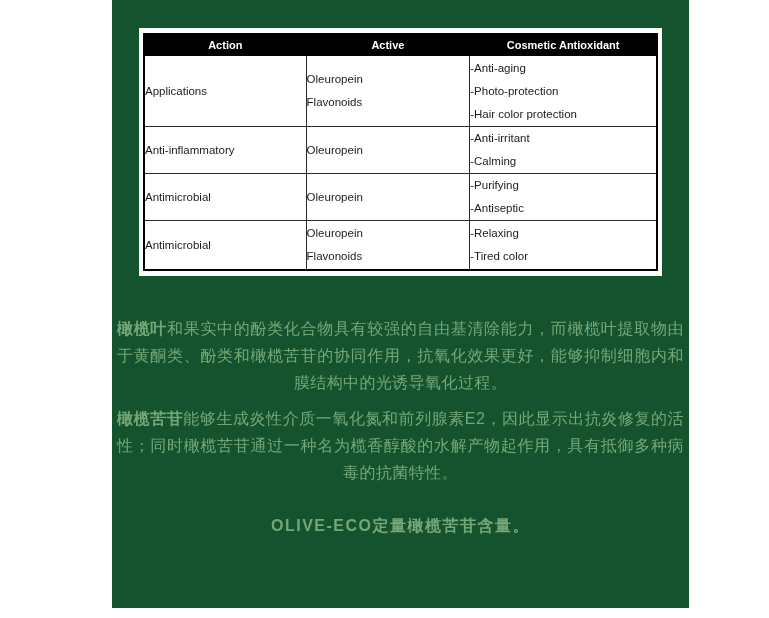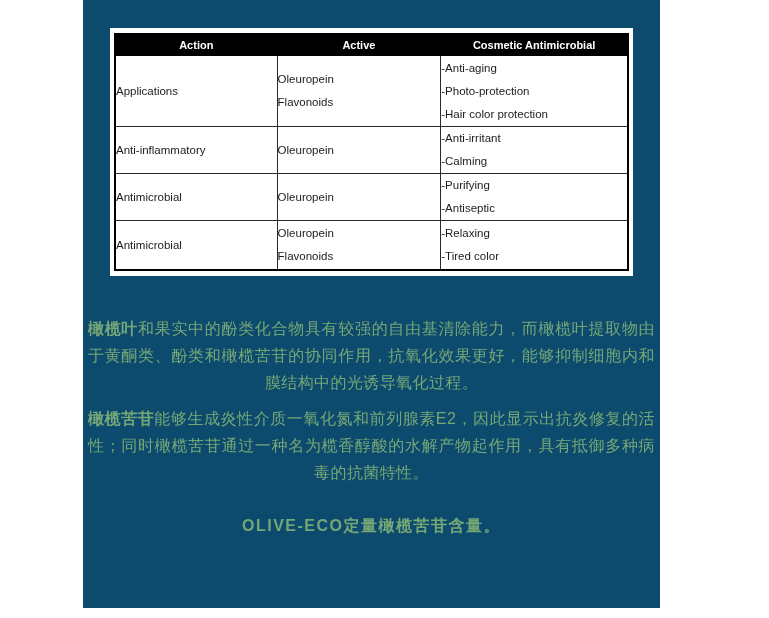--- a/index.html
+++ b/index.html
@@ -9,25 +9,25 @@
   body {
     width: 769px;
     height: 618px;
     background: #ffffff;
     position: relative;
     overflow: hidden;
     font-family: "Liberation Sans", sans-serif;
   }
   .content-column {
     position: absolute;
-    left: 83px;
+    left: 112px;
     top: 0;
     width: 577px;
     height: 608px;
-    background: #0c4a6e;
+    background: #14532d;
   }
   .table-card {
     width: 523px;
     margin: 28px auto 0 auto;
     background: #ffffff;
     padding: 5px 4px;
     box-sizing: border-box;
   }
   table.actives-table {
     width: 100%;
@@ -101,21 +101,21 @@
     <table class="actives-table">
       <colgroup>
         <col class="c1">
           <col class="c2">
           <col class="c3">
       </colgroup>
       <thead>
         <tr>
           <th>Action</th>
           <th>Active</th>
-          <th>Cosmetic Antimicrobial</th>
+          <th>Cosmetic Antioxidant</th>
         </tr>
       </thead>
       <tbody id="table-body">
           <tr>
             <td>
               <div class="cell-line">Applications</div>
             </td>
             <td>
               <div class="cell-line">Oleuropein</div>
               <div class="cell-line">Flavonoids</div>

